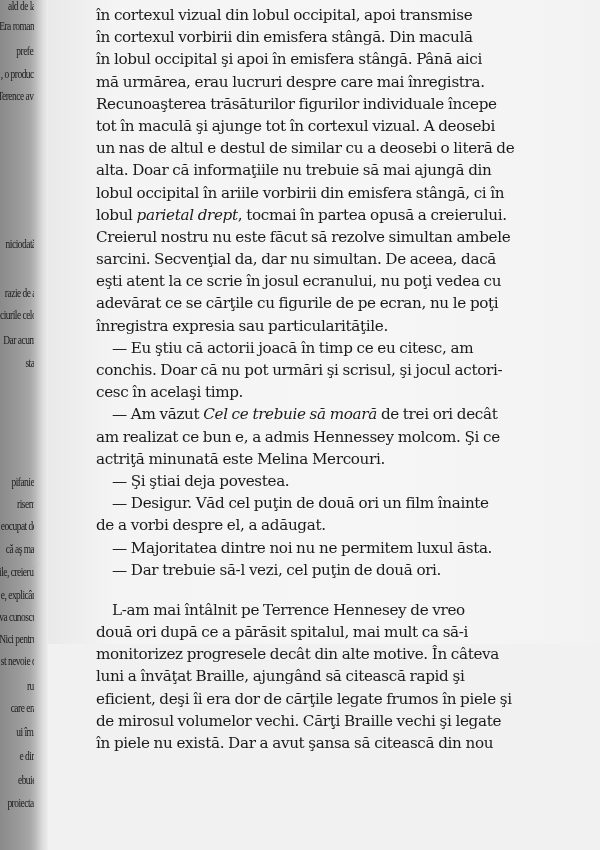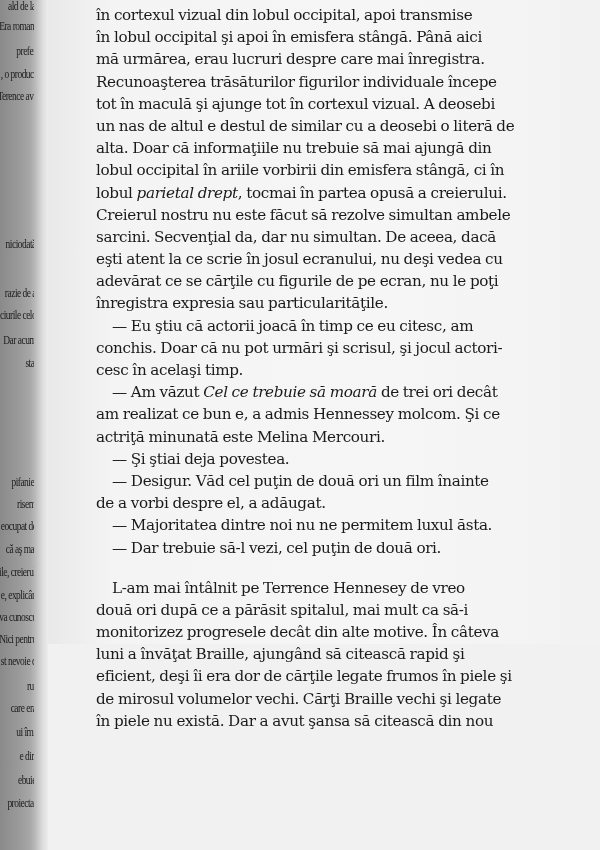--- a/index.html
+++ b/index.html
@@ -106,31 +106,32 @@
   <div class="left-line" style="top:750px">e din</div>
   <div class="left-line" style="top:774px">ebuie</div>
   <div class="left-line" style="top:797px">proiectar</div>
 </div>
 
 <div class="gutter"></div>
 
 <div class="right-page">
   <div class="text-block">
     <div class="line">în cortexul vizual din lobul occipital, apoi transmise</div>
+    <div class="line">în cortexul vorbirii din emisfera stângă. Din maculă</div>
     <div class="line">în lobul occipital şi apoi în emisfera stângă. Până aici</div>
     <div class="line">mă urmărea, erau lucruri despre care mai înregistra.</div>
     <div class="line">Recunoaşterea trăsăturilor figurilor individuale începe</div>
     <div class="line">tot în maculă şi ajunge tot în cortexul vizual. A deosebi</div>
     <div class="line">un nas de altul e destul de similar cu a deosebi o literă de</div>
     <div class="line">alta. Doar că informaţiile nu trebuie să mai ajungă din</div>
     <div class="line">lobul occipital în ariile vorbirii din emisfera stângă, ci în</div>
     <div class="line"><span>lobul </span><em>parietal drept</em><span>, tocmai în partea opusă a creierului.</span></div>
     <div class="line">Creierul nostru nu este făcut să rezolve simultan ambele</div>
     <div class="line">sarcini. Secvenţial da, dar nu simultan. De aceea, dacă</div>
-    <div class="line">eşti atent la ce scrie în josul ecranului, nu deşi vedea cu</div>
+    <div class="line">eşti atent la ce scrie în josul ecranului, nu poţi vedea cu</div>
     <div class="line">adevărat ce se cărţile cu figurile de pe ecran, nu le poţi</div>
     <div class="line">înregistra expresia sau particularităţile.</div>
 
     <div class="line indent">— Eu ştiu că actorii joacă în timp ce eu citesc, am</div>
     <div class="line">conchis. Doar că nu pot urmări şi scrisul, şi jocul actori-</div>
     <div class="line">cesc în acelaşi timp.</div>
 
     <div class="line indent"><span>— Am văzut </span><em>Cel ce trebuie să moară</em><span> de trei ori decât</span></div>
     <div class="line">am realizat ce bun e, a admis Hennessey molcom. Şi ce</div>
     <div class="line">actriţă minunată este Melina Mercouri.</div>

